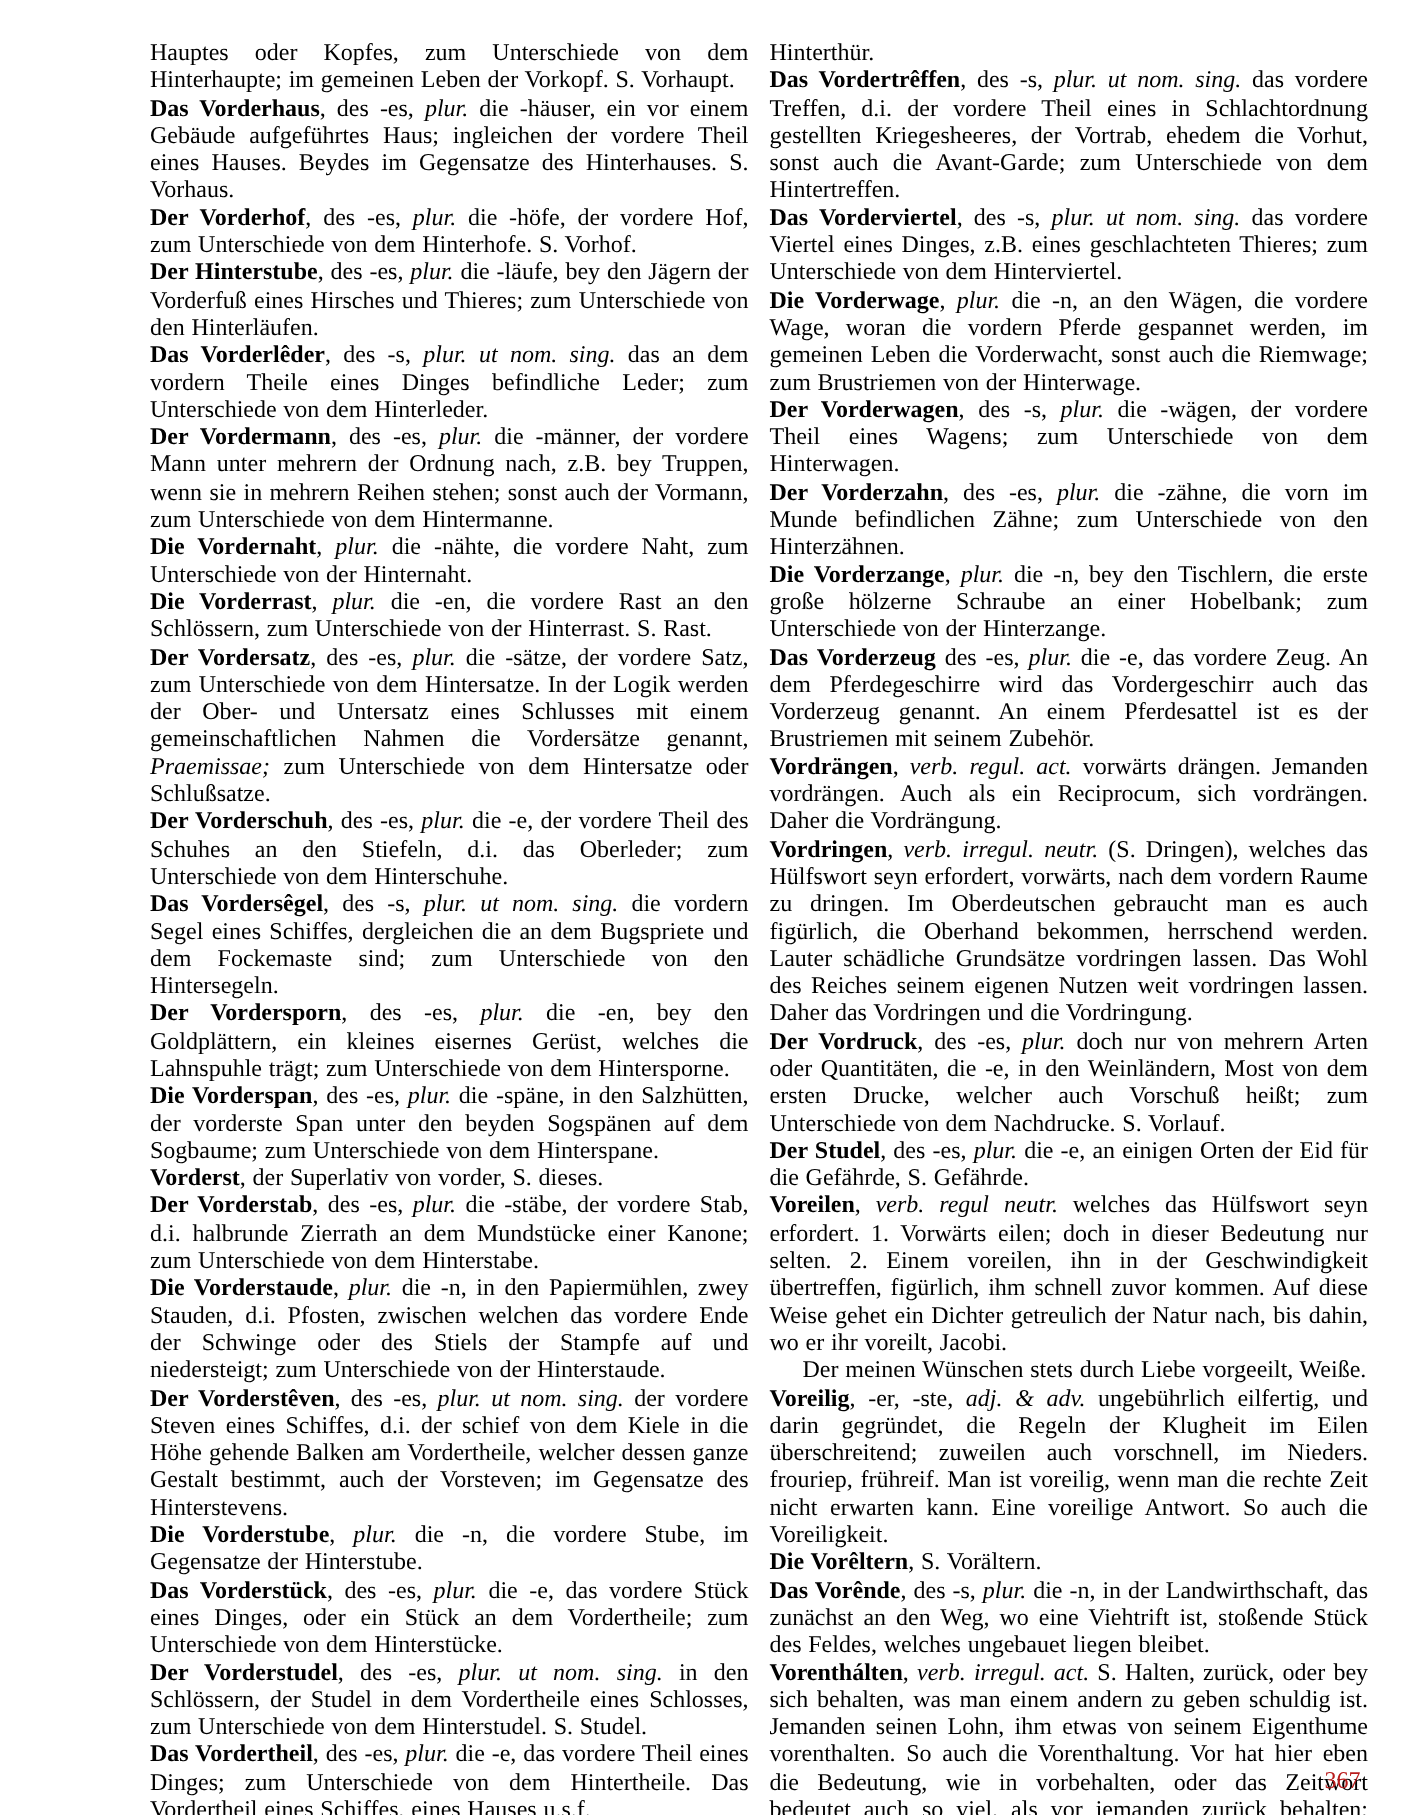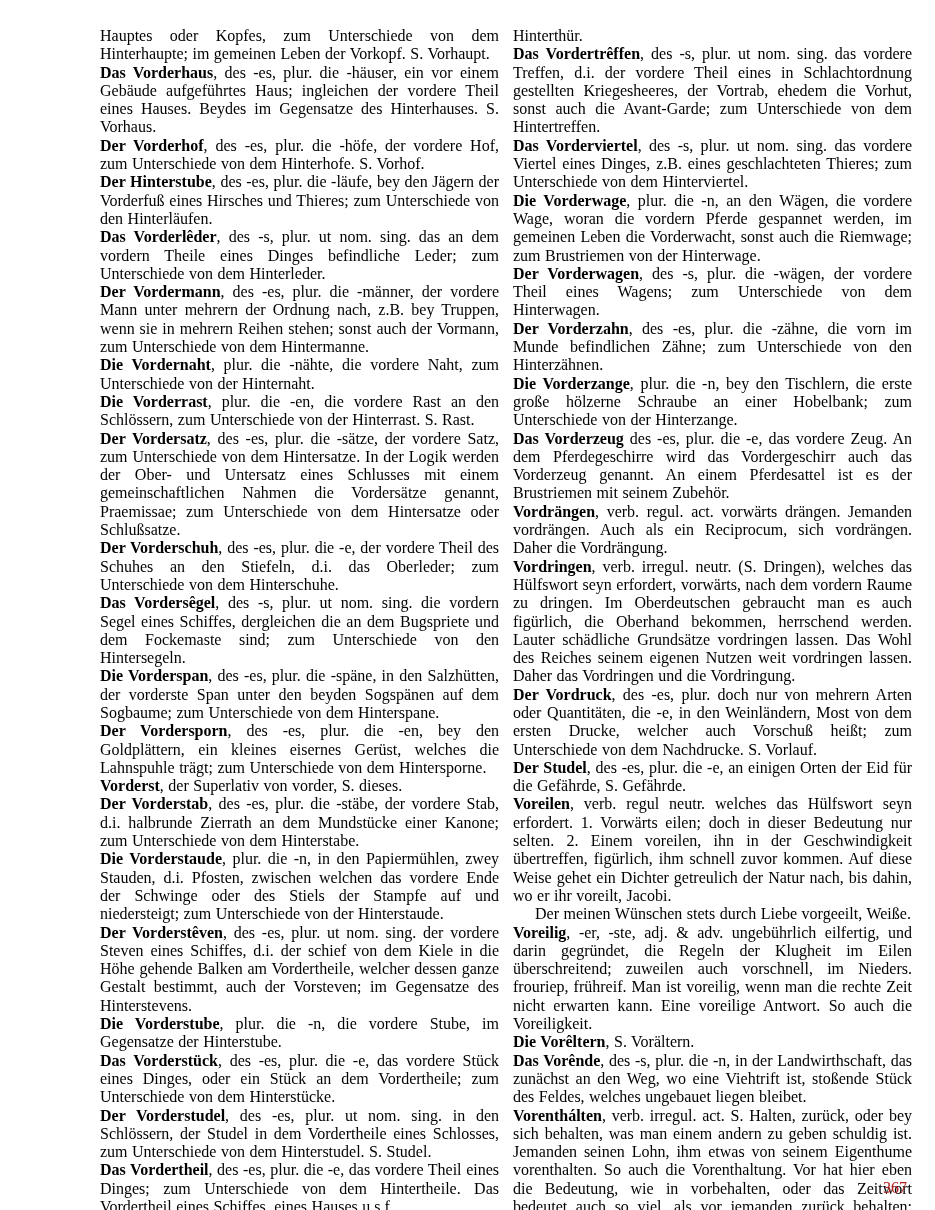--- a/index.html
+++ b/index.html
@@ -35,21 +35,21 @@
     font-size: 16px;
     line-height: 18.3px;
     text-align: justify;
     letter-spacing: 0px;
     word-spacing: 0.5px;
   }
   .col p.indent {
     text-indent: 22px;
   }
   .bold   { font-weight: bold; }
-  .italic { }
+  .italic { font-style: italic; }
   .page-number {
     position: absolute;
     right: 28px;
     bottom: 13px;
     font-size: 16px;
     font-family: "Liberation Serif", "DejaVu Serif", serif;
     color: #b91c1c;
   }
 </style>
 </head>
@@ -62,22 +62,22 @@
         <p><span class="bold">Das Vorderhaus</span><span class="normal">, des -es, </span><span class="italic">plur.</span><span class="normal"> die -häuser, ein vor einem Gebäude aufgeführtes Haus; ingleichen der vordere Theil eines Hauses. Beydes im Gegensatze des Hinterhauses. S. Vorhaus.</span></p>
         <p><span class="bold">Der Vorderhof</span><span class="normal">, des -es, </span><span class="italic">plur.</span><span class="normal"> die -höfe, der vordere Hof, zum Unterschiede von dem Hinterhofe. S. Vorhof.</span></p>
         <p><span class="bold">Der Hinterstube</span><span class="normal">, des -es, </span><span class="italic">plur.</span><span class="normal"> die -läufe, bey den Jägern der Vorderfuß eines Hirsches und Thieres; zum Unterschiede von den Hinterläufen.</span></p>
         <p><span class="bold">Das Vorderlêder</span><span class="normal">, des -s, </span><span class="italic">plur. ut nom. sing.</span><span class="normal"> das an dem vordern Theile eines Dinges befindliche Leder; zum Unterschiede von dem Hinterleder.</span></p>
         <p><span class="bold">Der Vordermann</span><span class="normal">, des -es, </span><span class="italic">plur.</span><span class="normal"> die -männer, der vordere Mann unter mehrern der Ordnung nach, z.B. bey Truppen, wenn sie in mehrern Reihen stehen; sonst auch der Vormann, zum Unterschiede von dem Hintermanne.</span></p>
         <p><span class="bold">Die Vordernaht</span><span class="normal">, </span><span class="italic">plur.</span><span class="normal"> die -nähte, die vordere Naht, zum Unterschiede von der Hinternaht.</span></p>
         <p><span class="bold">Die Vorderrast</span><span class="normal">, </span><span class="italic">plur.</span><span class="normal"> die -en, die vordere Rast an den Schlössern, zum Unterschiede von der Hinterrast. S. Rast.</span></p>
         <p><span class="bold">Der Vordersatz</span><span class="normal">, des -es, </span><span class="italic">plur.</span><span class="normal"> die -sätze, der vordere Satz, zum Unterschiede von dem Hintersatze. In der Logik werden der Ober- und Untersatz eines Schlusses mit einem gemeinschaftlichen Nahmen die Vordersätze genannt, </span><span class="italic">Praemissae;</span><span class="normal"> zum Unterschiede von dem Hintersatze oder Schlußsatze.</span></p>
         <p><span class="bold">Der Vorderschuh</span><span class="normal">, des -es, </span><span class="italic">plur.</span><span class="normal"> die -e, der vordere Theil des Schuhes an den Stiefeln, d.i. das Oberleder; zum Unterschiede von dem Hinterschuhe.</span></p>
         <p><span class="bold">Das Vordersêgel</span><span class="normal">, des -s, </span><span class="italic">plur. ut nom. sing.</span><span class="normal"> die vordern Segel eines Schiffes, dergleichen die an dem Bugspriete und dem Fockemaste sind; zum Unterschiede von den Hintersegeln.</span></p>
+        <p><span class="bold">Der Vordersporn</span><span class="normal">, des -es, </span><span class="italic">plur.</span><span class="normal"> die -en, bey den Goldplättern, ein kleines eisernes Gerüst, welches die Lahnspuhle trägt; zum Unterschiede von dem Hintersporne.</span></p>
         <p><span class="bold">Die Vorderspan</span><span class="normal">, des -es, </span><span class="italic">plur.</span><span class="normal"> die -späne, in den Salzhütten, der vorderste Span unter den beyden Sogspänen auf dem Sogbaume; zum Unterschiede von dem Hinterspane.</span></p>
-        <p><span class="bold">Der Vordersporn</span><span class="normal">, des -es, </span><span class="italic">plur.</span><span class="normal"> die -en, bey den Goldplättern, ein kleines eisernes Gerüst, welches die Lahnspuhle trägt; zum Unterschiede von dem Hintersporne.</span></p>
         <p><span class="bold">Vorderst</span><span class="normal">, der Superlativ von vorder, S. dieses.</span></p>
         <p><span class="bold">Der Vorderstab</span><span class="normal">, des -es, </span><span class="italic">plur.</span><span class="normal"> die -stäbe, der vordere Stab, d.i. halbrunde Zierrath an dem Mundstücke einer Kanone; zum Unterschiede von dem Hinterstabe.</span></p>
         <p><span class="bold">Die Vorderstaude</span><span class="normal">, </span><span class="italic">plur.</span><span class="normal"> die -n, in den Papiermühlen, zwey Stauden, d.i. Pfosten, zwischen welchen das vordere Ende der Schwinge oder des Stiels der Stampfe auf und niedersteigt; zum Unterschiede von der Hinterstaude.</span></p>
         <p><span class="bold">Der Vorderstêven</span><span class="normal">, des -es, </span><span class="italic">plur. ut nom. sing.</span><span class="normal"> der vordere Steven eines Schiffes, d.i. der schief von dem Kiele in die Höhe gehende Balken am Vordertheile, welcher dessen ganze Gestalt bestimmt, auch der Vorsteven; im Gegensatze des Hinterstevens.</span></p>
         <p><span class="bold">Die Vorderstube</span><span class="normal">, </span><span class="italic">plur.</span><span class="normal"> die -n, die vordere Stube, im Gegensatze der Hinterstube.</span></p>
         <p><span class="bold">Das Vorderstück</span><span class="normal">, des -es, </span><span class="italic">plur.</span><span class="normal"> die -e, das vordere Stück eines Dinges, oder ein Stück an dem Vordertheile; zum Unterschiede von dem Hinterstücke.</span></p>
         <p><span class="bold">Der Vorderstudel</span><span class="normal">, des -es, </span><span class="italic">plur. ut nom. sing.</span><span class="normal"> in den Schlössern, der Studel in dem Vordertheile eines Schlosses, zum Unterschiede von dem Hinterstudel. S. Studel.</span></p>
         <p><span class="bold">Das Vordertheil</span><span class="normal">, des -es, </span><span class="italic">plur.</span><span class="normal"> die -e, das vordere Theil eines Dinges; zum Unterschiede von dem Hintertheile. Das Vordertheil eines Schiffes, eines Hauses u.s.f.</span></p>
         <p><span class="bold">Die Vorderthür</span><span class="normal">, </span><span class="italic">plur.</span><span class="normal"> die -en, die vordere Thür oder die Thür an dem Vordertheile des Hauses; zum Unterschiede von der</span></p>
       </div>

